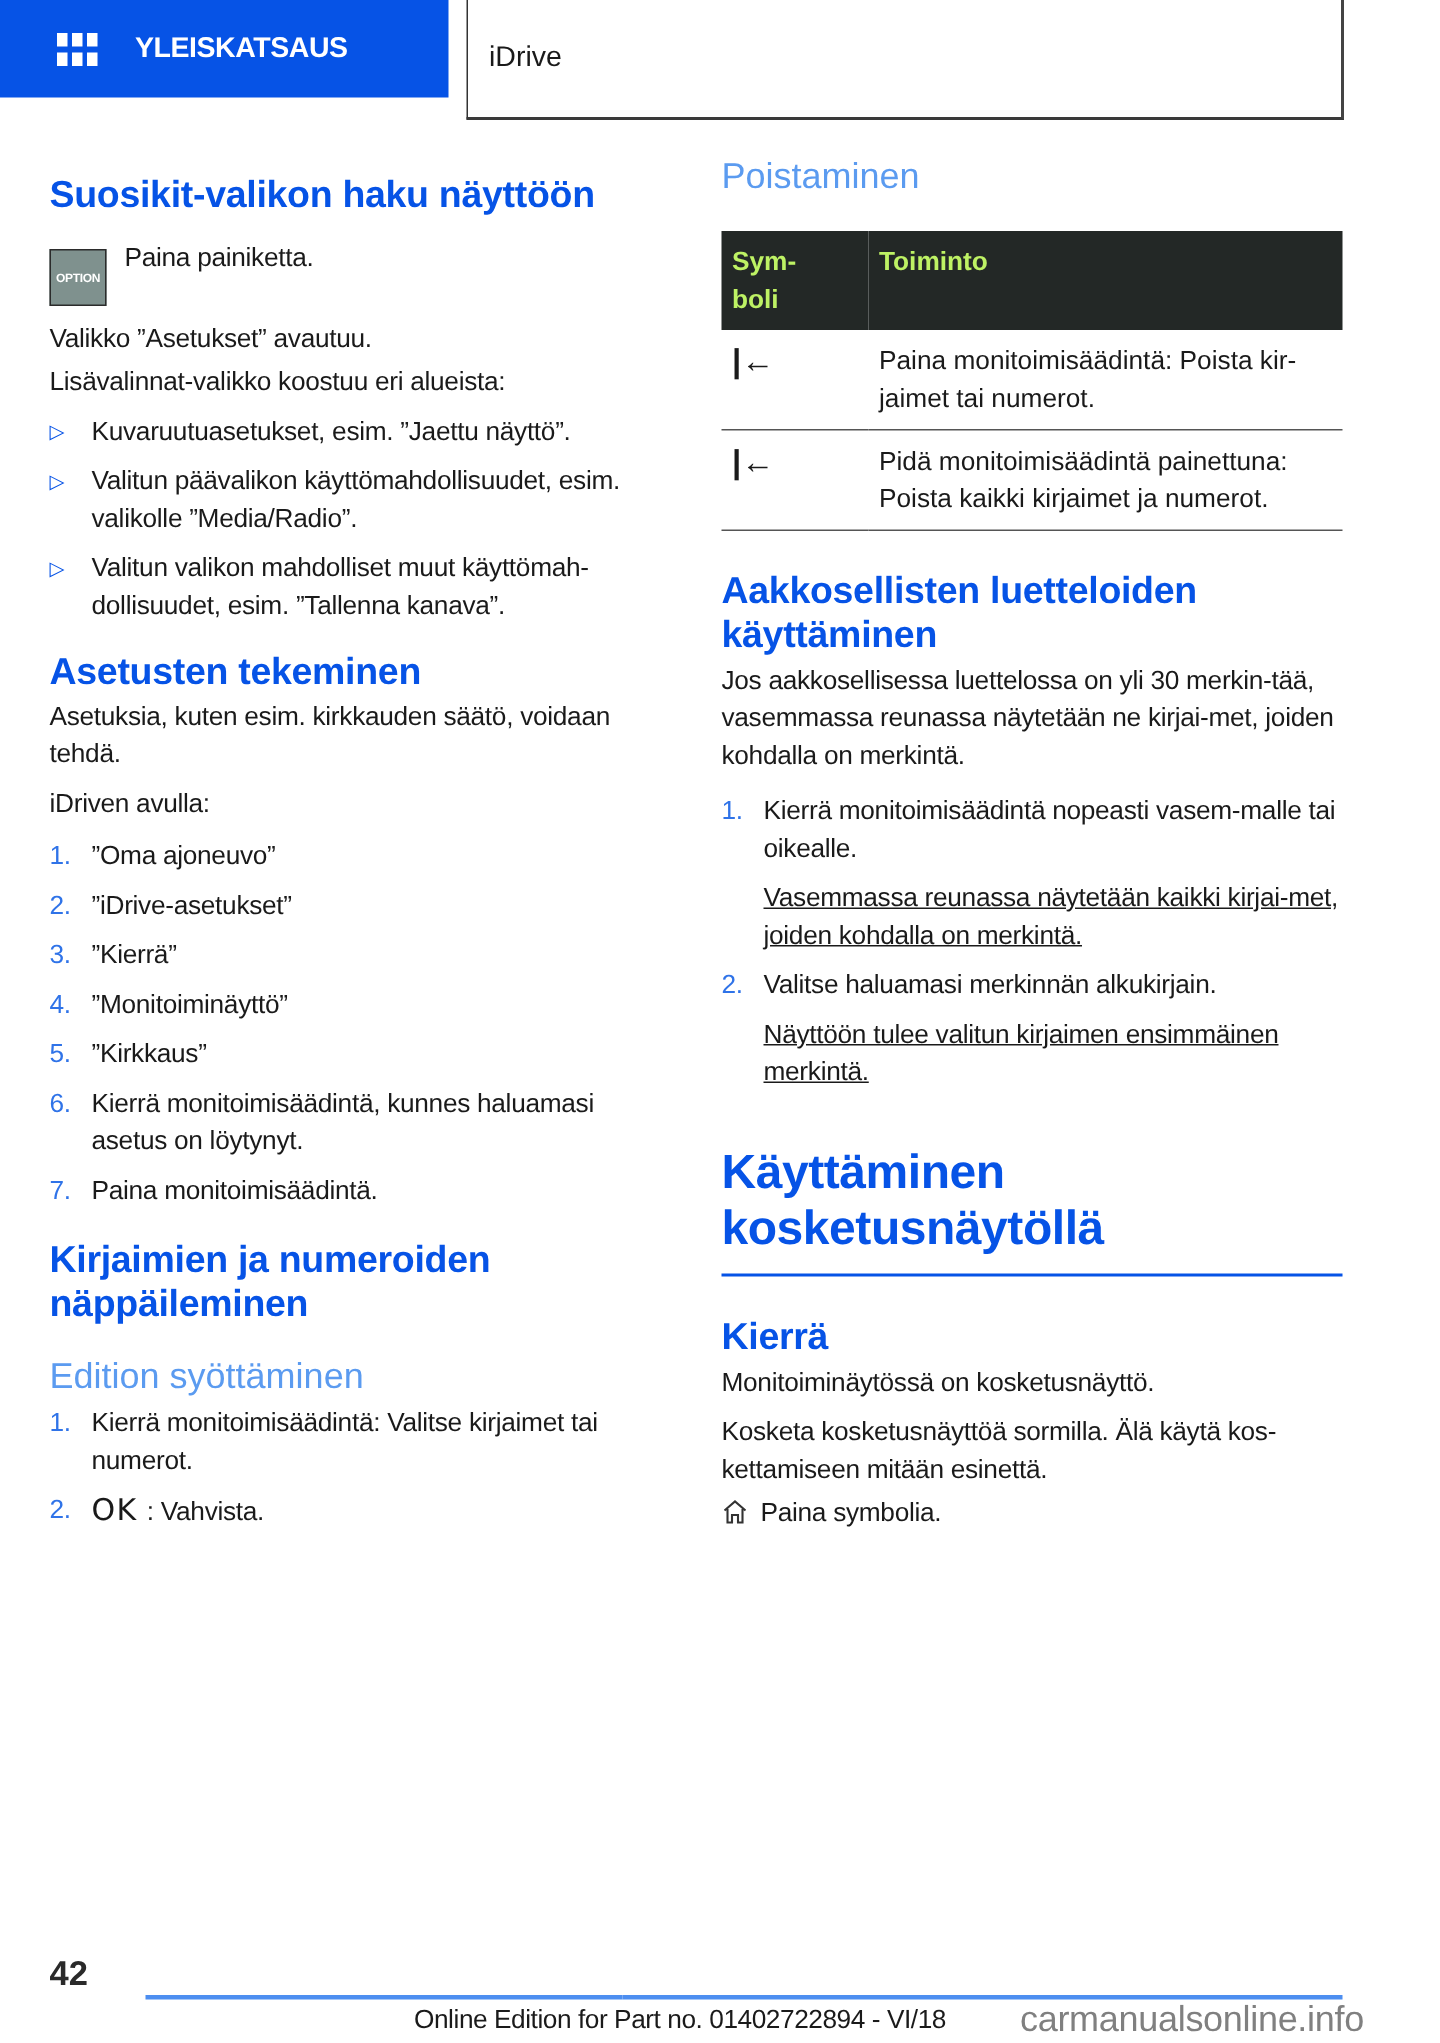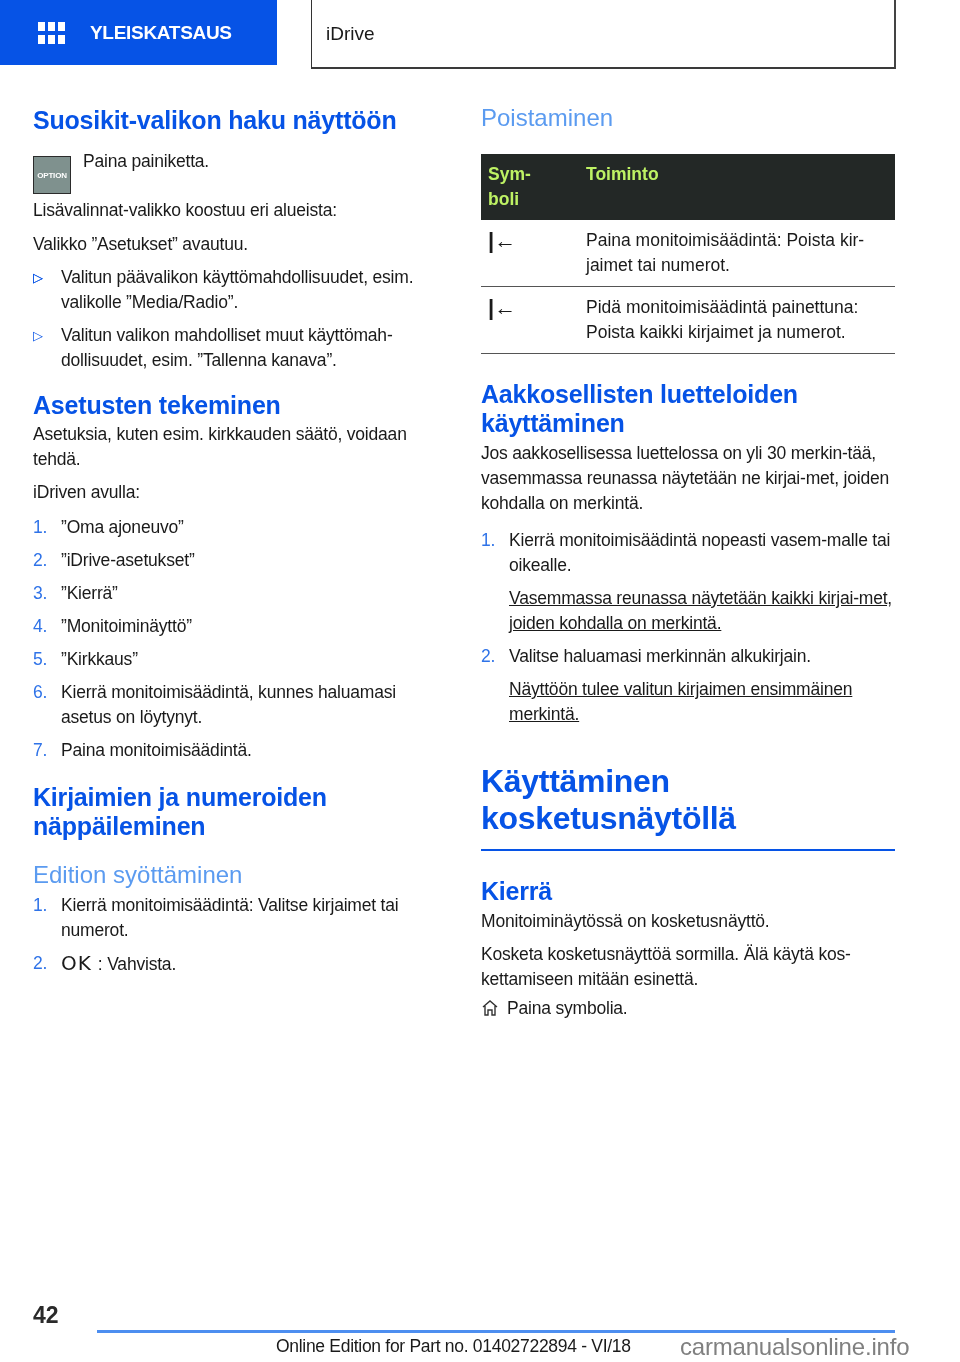--- a/index.html
+++ b/index.html
@@ -1,28 +1,28 @@
 <!DOCTYPE html>
 <html><head>
   <meta charset="utf-8">
   <style>
     * { margin: 0; padding: 0; box-sizing: border-box; }
     body {
       width: 960px; height: 1362px; background: #ffffff; position: relative; overflow: hidden;
       font-family: "Liberation Sans", sans-serif; color: #1a1a1a;
     }
     .header-tab-blue {
-      position: absolute; left: 0; top: 0; width: 277px; height: 65px;
+      position: absolute; left: 0; top: 0; width: 299px; height: 65px;
       background: #0653e6; display: flex; align-items: center; padding-left: 38px;
     }
     .grid-icon { display: grid; grid-template-columns: repeat(3, 7px); grid-template-rows: repeat(2, 9px); gap: 4px 3px; margin-right: 25px; }
     .grid-icon span { background: #fff; display: block; }
     .header-tab-blue .label { color: #fff; font-weight: bold; font-size: 19px; letter-spacing: -0.3px; }
     .header-box {
-      position: absolute; left: 311px; top: 0; width: 585px; height: 69px;
+      position: absolute; left: 311px; top: 0; width: 585px; height: 80px;
       border-left: 1.5px solid #333; border-right: 2px solid #444; border-bottom: 2px solid #3a3a3a;
       display: flex; align-items: center; padding-left: 14px; font-size: 19px; color: #1a1a1a;
     }
     .col { position: absolute; top: 100px; }
     .col-left { left: 33px; width: 415px; }
     .col-right { left: 481px; width: 414px; }
     h2.sec { color: #0653e6; font-weight: bold; font-size: 25px; line-height: 29px; letter-spacing: -0.2px; }
     h3.sub { color: #5b9bf0; font-weight: normal; font-size: 24px; line-height: 28px; }
     h1.big { color: #0653e6; font-weight: bold; font-size: 32px; line-height: 37px; letter-spacing: -0.3px; }
     p, li { font-size: 17.5px; line-height: 25px; color: #1a1a1a; letter-spacing: -0.2px; }
@@ -63,29 +63,29 @@
       <span></span>
       <span></span>
   </div>
   <span class="label">YLEISKATSAUS</span>
 </div>
 <div class="header-box">
   <span>iDrive</span>
 </div>
 
 <div class="col col-left">
-  <h2 class="sec" style="margin-top:6px;">Suosikit-valikon haku näyttöön</h2>
+  <h2 class="sec" style="margin-top:16px;">Suosikit-valikon haku näyttöön</h2>
   <div class="ico-line" style="margin-top:20px;">
     <div class="option-btn">OPTION</div>
     <p style="margin-top:-6px;">Paina painiketta.</p>
   </div>
+  <p style="margin-top:9px;">Valikko ”Asetukset” avautuu.</p>
   <p style="margin-top:4px;">Lisävalinnat-valikko koostuu eri alueista:</p>
-  <p style="margin-top:9px;">Valikko ”Asetukset” avautuu.</p>
   <ul class="tri" style="margin-top:8px;">
-    <li><span class="b">▷</span></li>
+    <li><span class="b">▷</span><span>Kuvaruutuasetukset, esim. ”Jaettu näyttö”.</span></li>
     <li><span class="b">▷</span><span>Valitun päävalikon käyttömahdollisuudet, esim. valikolle ”Media/Radio”.</span></li>
     <li><span class="b">▷</span><span>Valitun valikon mahdolliset muut käyttömah-dollisuudet, esim. ”Tallenna kanava”.</span></li>
   </ul>
 
   <h2 class="sec" style="margin-top:18px;">Asetusten tekeminen</h2>
   <p style="margin-top:2px;">Asetuksia, kuten esim. kirkkauden säätö, voidaan tehdä.</p>
   <p style="margin-top:8px;">iDriven avulla:</p>
   <ol class="num" style="margin-top:10px;">
     <li><span class="n">1.</span><span>”Oma ajoneuvo”</span></li>
     <li><span class="n">2.</span><span>”iDrive-asetukset”</span></li>

